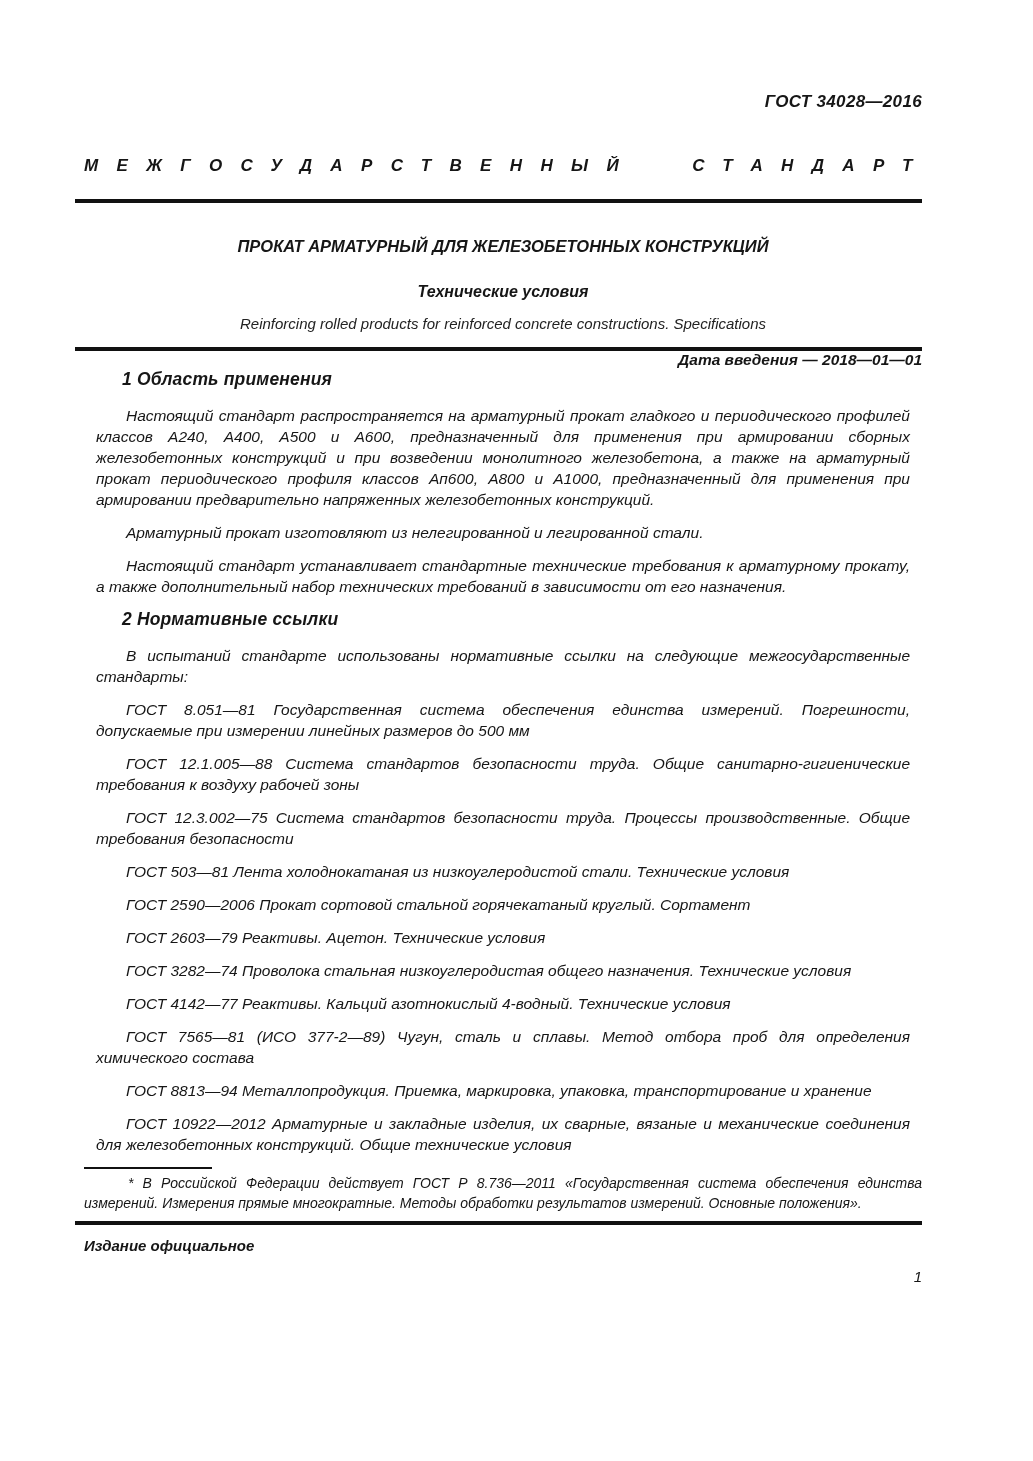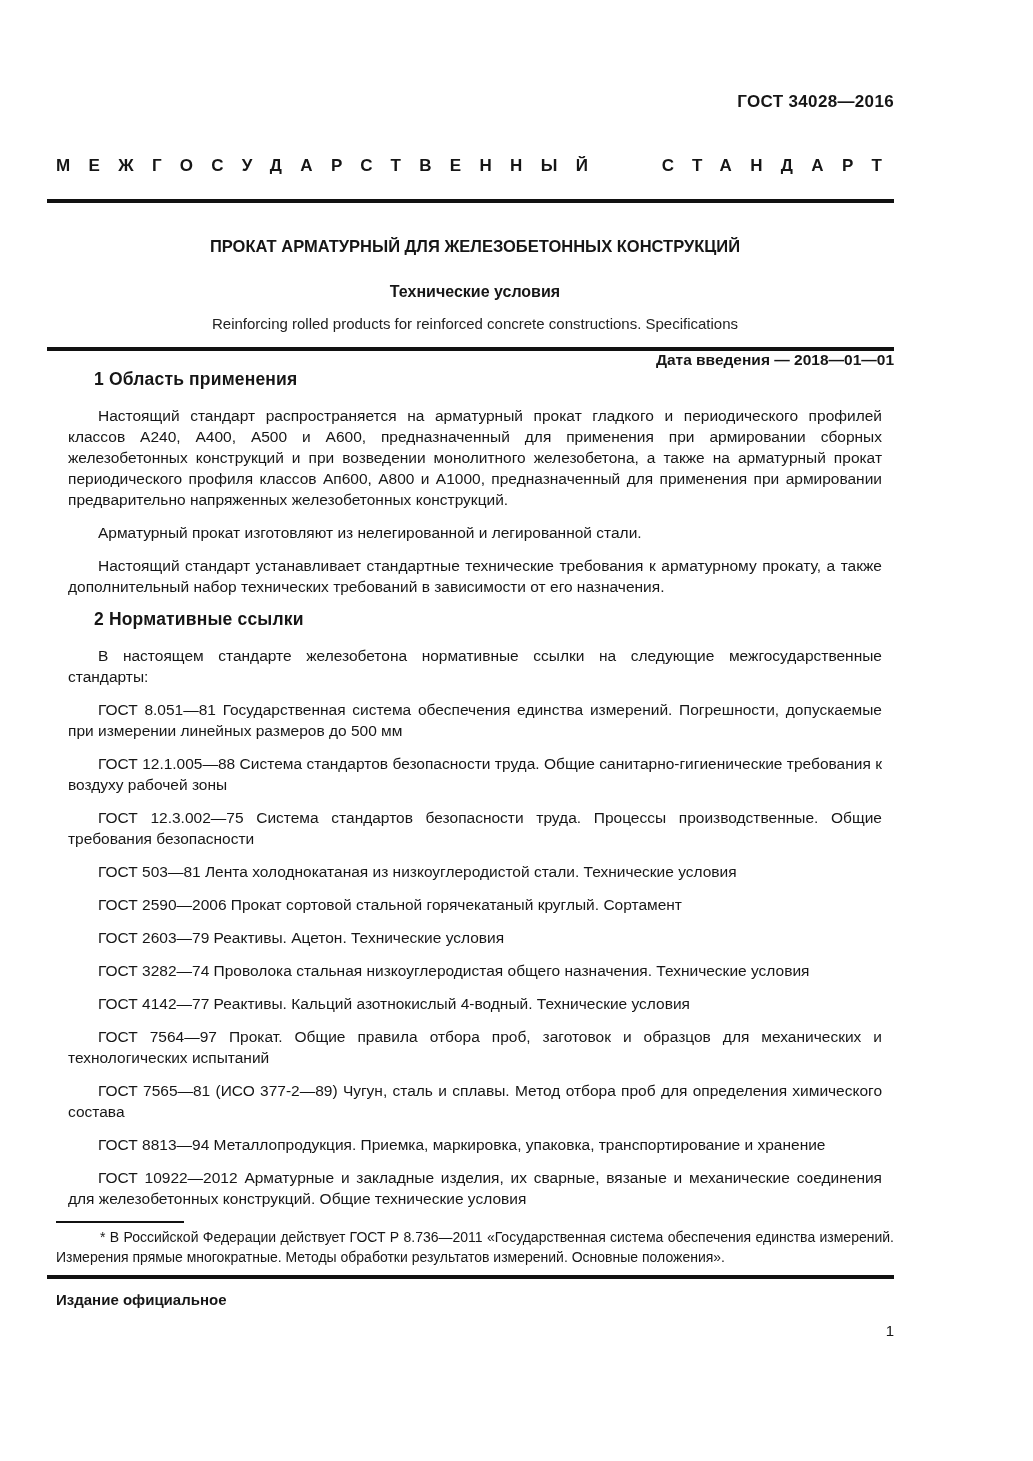--- a/index.html
+++ b/index.html
@@ -11,23 +11,24 @@
     position: relative;
     width: 1033px;
     height: 1461px;
     background: #ffffff;
     font-family: "Liberation Sans", sans-serif;
     color: #161616;
     overflow: hidden;
   }
   .content {
     position: absolute;
-    left: 56px;
+    left: 84px;
     top: 0;
     width: 838px;
+    font-style: italic;
   }
   .gost-code {
     margin-top: 92px;
     text-align: right;
     font-size: 17px;
     font-weight: bold;
     letter-spacing: 0.02em;
   }
   .standard-type {
     margin-top: 44px;
@@ -133,30 +134,29 @@
     <div class="rule rule-2"></div>
 
     <div class="effective-date">Дата введения — 2018—01—01</div>
 
     <h2 class="section-heading heading-scope">1 Область применения</h2>
     <p class="body-par first-after-heading">Настоящий стандарт распространяется на арматурный прокат гладкого и периодического профилей классов А240, А400, А500 и А600, предназначенный для применения при армировании сборных железобетонных конструкций и при возведении монолитного железобетона, а также на арматурный прокат периодического профиля классов Ап600, А800 и А1000, предназначенный для применения при армировании предварительно напряженных железобетонных конструкций.</p>
     <p class="body-par">Арматурный прокат изготовляют из нелегированной и легированной стали.</p>
     <p class="body-par">Настоящий стандарт устанавливает стандартные технические требования к арматурному прокату, а также дополнительный набор технических требований в зависимости от его назначения.</p>
 
     <h2 class="section-heading heading-refs">2 Нормативные ссылки</h2>
-    <p class="body-par first-after-heading">В настоящем стандарте железобетона нормативные ссылки на следующие межгосударственные стандарты:</p>
+    <p class="body-par first-after-heading">В испытаний стандарте использованы нормативные ссылки на следующие межгосударственные стандарты:</p>
     <p class="body-par">ГОСТ 8.051—81 Государственная система обеспечения единства измерений. Погрешности, допускаемые при измерении линейных размеров до 500 мм</p>
     <p class="body-par">ГОСТ 12.1.005—88 Система стандартов безопасности труда. Общие санитарно-гигиенические требования к воздуху рабочей зоны</p>
     <p class="body-par">ГОСТ 12.3.002—75 Система стандартов безопасности труда. Процессы производственные. Общие требования безопасности</p>
     <p class="body-par">ГОСТ 503—81 Лента холоднокатаная из низкоуглеродистой стали. Технические условия</p>
     <p class="body-par">ГОСТ 2590—2006 Прокат сортовой стальной горячекатаный круглый. Сортамент</p>
     <p class="body-par">ГОСТ 2603—79 Реактивы. Ацетон. Технические условия</p>
     <p class="body-par">ГОСТ 3282—74 Проволока стальная низкоуглеродистая общего назначения. Технические условия</p>
     <p class="body-par">ГОСТ 4142—77 Реактивы. Кальций азотнокислый 4-водный. Технические условия</p>
-    <p class="body-par">ГОСТ 7564—97 Прокат. Общие правила отбора проб, заготовок и образцов для механических и технологических испытаний</p>
     <p class="body-par">ГОСТ 7565—81 (ИСО 377-2—89) Чугун, сталь и сплавы. Метод отбора проб для определения химического состава</p>
     <p class="body-par">ГОСТ 8813—94 Металлопродукция. Приемка, маркировка, упаковка, транспортирование и хранение</p>
     <p class="body-par">ГОСТ 10922—2012 Арматурные и закладные изделия, их сварные, вязаные и механические соединения для железобетонных конструкций. Общие технические условия</p>
 
     <div class="footnote-sep"></div>
     <p class="footnote">* В Российской Федерации действует ГОСТ Р 8.736—2011 «Государственная система обеспечения единства измерений. Измерения прямые многократные. Методы обработки результатов измерений. Основные положения».</p>
 
     <div class="rule rule-3"></div>
 
     <div class="edition-note">Издание официальное</div>

